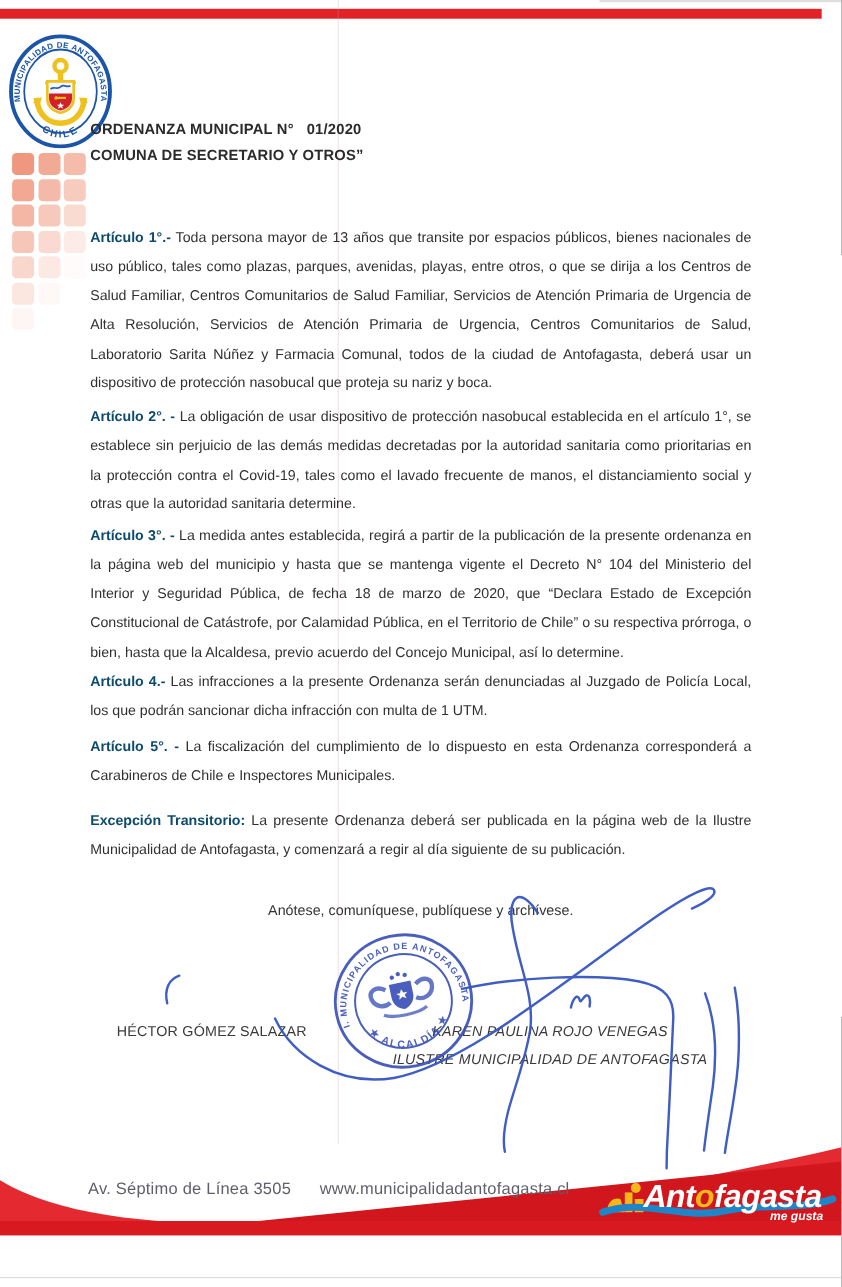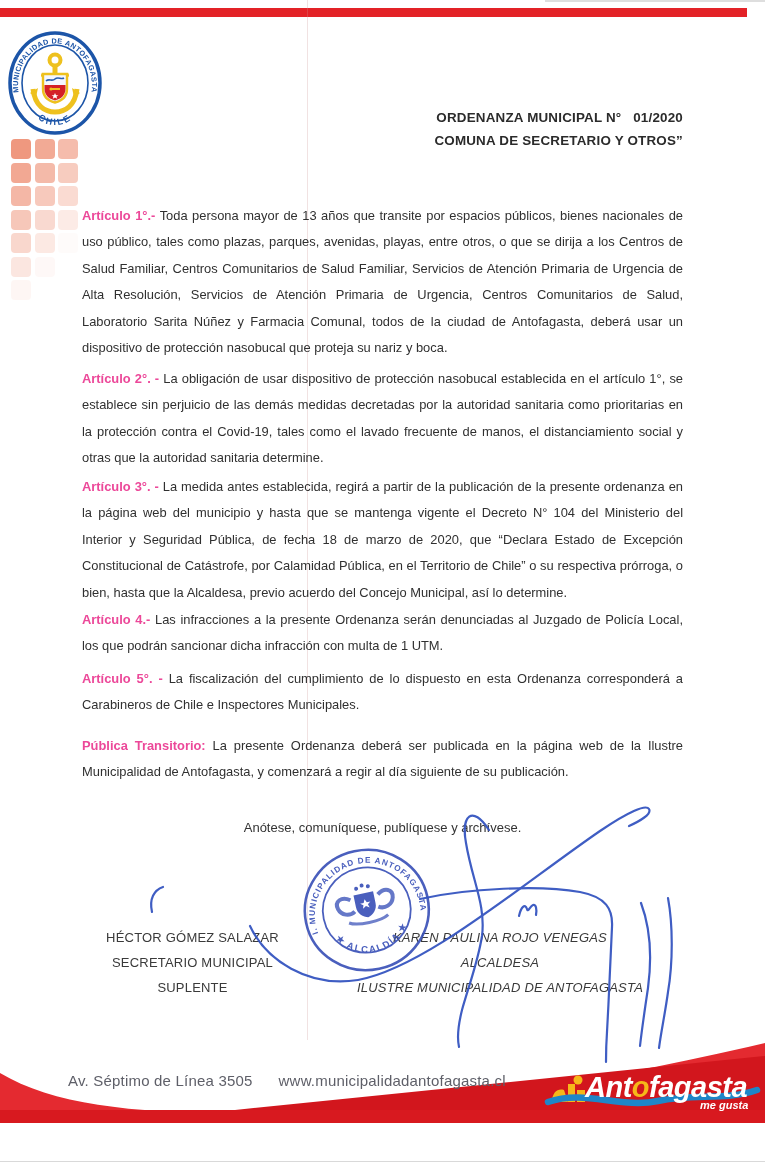--- a/index.html
+++ b/index.html
@@ -9,40 +9,40 @@
     font-family:"Liberation Sans",sans-serif;color:#2e2e2e;
   }
   .top-bar{position:absolute;left:0;top:8px;width:747px;height:9px;background:#e32227;}
   .top-streak{position:absolute;right:0;top:0;width:220px;height:2px;background:#c2c2c2;opacity:.55;}
   .seal{position:absolute;left:8px;top:31px;width:94px;height:104px;}
   .squares{position:absolute;left:11px;top:139px;width:70px;height:165px;}
   .sq{position:absolute;width:20px;height:20px;border-radius:4px;background:#ee8f74;}
   .fold-line{position:absolute;left:307px;top:0;width:1px;height:1040px;background:rgba(205,150,150,.28);}
   .bottom-line{position:absolute;left:0;top:1161px;width:765px;height:1px;background:#d9d9d9;}
 
-  .title-block{position:absolute;left:82px;top:106px;width:601px;text-align:right;
+  .title-block{position:absolute;left:82px;top:106px;width:601px;text-align:left;
     font-weight:bold;font-size:13.4px;line-height:23px;color:#2b2b2b;letter-spacing:.2px;}
   .title-block .num{white-space:pre;}
 
   .art{position:absolute;left:82px;width:601px;margin:0;text-align:justify;
     font-size:12.9px;line-height:26.4px;color:#303030;}
-  .art b{color:#ec4899;}
+  .art b{color:#0c4a6e;}
 
   .closing{position:absolute;left:82px;top:820px;width:601px;text-align:center;
     font-size:13px;color:#333;}
 
   .sig{position:absolute;text-align:center;font-size:13px;line-height:25px;color:#3a3a3a;letter-spacing:.2px;}
   .sig-left{left:85px;top:925px;width:215px;}
   .sig-right{left:350px;top:925px;width:300px;font-style:italic;}
 
   .stamp{position:absolute;left:299px;top:845px;width:136px;height:132px;transform:rotate(-12deg);opacity:.92;}
   .sig-ink{position:absolute;left:0;top:0;width:765px;height:1170px;pointer-events:none;}
 
   .footer-svg{position:absolute;left:0;top:1040px;width:765px;height:130px;}
-  .footer-address{position:absolute;left:68px;top:1072px;font-size:15px;color:#5e5f68;letter-spacing:.2px;}
+  .footer-address{position:absolute;left:80px;top:1072px;font-size:15px;color:#5e5f68;letter-spacing:.2px;}
   .footer-address span{margin-right:26px;}
 </style>
 </head>
 <body>
 
 <div class="page">
 
   <div class="top-streak"></div>
   <div class="top-bar"></div>
 
@@ -104,32 +104,30 @@
     <div class="num">ORDENANZA MUNICIPAL N°   01/2020</div>
     <div>COMUNA DE SECRETARIO Y OTROS”</div>
   </div>
 
   <div>
     <p class="art" style="top:203px"><b>Artículo 1°.-</b> <span>Toda persona mayor de 13 años que transite por espacios públicos, bienes nacionales de uso público, tales como plazas, parques, avenidas, playas, entre otros, o que se dirija a los Centros de Salud Familiar, Centros Comunitarios de Salud Familiar, Servicios de Atención Primaria de Urgencia de Alta Resolución, Servicios de Atención Primaria de Urgencia, Centros Comunitarios de Salud, Laboratorio Sarita Núñez y Farmacia Comunal, todos de la ciudad de Antofagasta, deberá usar un dispositivo de protección nasobucal que proteja su nariz y boca.</span></p>
     <p class="art" style="top:366px"><b>Artículo 2°. -</b> <span>La obligación de usar dispositivo de protección nasobucal establecida en el artículo 1°, se establece sin perjuicio de las demás medidas decretadas por la autoridad sanitaria como prioritarias en la protección contra el Covid-19, tales como el lavado frecuente de manos, el distanciamiento social y otras que la autoridad sanitaria determine.</span></p>
     <p class="art" style="top:474px"><b>Artículo 3°. -</b> <span>La medida antes establecida, regirá a partir de la publicación de la presente ordenanza en la página web del municipio y hasta que se mantenga vigente el Decreto N° 104 del Ministerio del Interior y Seguridad Pública, de fecha 18 de marzo de 2020, que “Declara Estado de Excepción Constitucional de Catástrofe, por Calamidad Pública, en el Territorio de Chile” o su respectiva prórroga, o bien, hasta que la Alcaldesa, previo acuerdo del Concejo Municipal, así lo determine.</span></p>
     <p class="art" style="top:607px"><b>Artículo 4.-</b> <span>Las infracciones a la presente Ordenanza serán denunciadas al Juzgado de Policía Local, los que podrán sancionar dicha infracción con multa de 1 UTM.</span></p>
     <p class="art" style="top:666px"><b>Artículo 5°. -</b> <span>La fiscalización del cumplimiento de lo dispuesto en esta Ordenanza corresponderá a Carabineros de Chile e Inspectores Municipales.</span></p>
-    <p class="art" style="top:733px"><b>Pública Transitorio:</b> <span>La presente Ordenanza deberá ser publicada en la página web de la Ilustre Municipalidad de Antofagasta, y comenzará a regir al día siguiente de su publicación.</span></p>
+    <p class="art" style="top:733px"><b>Excepción Transitorio:</b> <span>La presente Ordenanza deberá ser publicada en la página web de la Ilustre Municipalidad de Antofagasta, y comenzará a regir al día siguiente de su publicación.</span></p>
   </div>
 
   <div class="closing">Anótese, comuníquese, publíquese y archívese.</div>
 
   <div class="sig sig-left">
     <div>HÉCTOR GÓMEZ SALAZAR</div>
-    <div>SECRETARIO MUNICIPAL SUPLENTE</div>
   </div>
   <div class="sig sig-right">
     <div>KAREN PAULINA ROJO VENEGAS</div>
-    <div>ALCALDESA</div>
     <div>ILUSTRE MUNICIPALIDAD DE ANTOFAGASTA</div>
   </div>
 
   <svg class="stamp" viewBox="0 0 136 132">
     <g stroke="#3b52b8" fill="none">
       <ellipse cx="68" cy="65" rx="62" ry="60" stroke-width="2.6"></ellipse>
       <ellipse cx="68" cy="65" rx="44" ry="42.5" stroke-width="1.8"></ellipse>
     </g>
     <defs>
       <path id="stampTop" d="M 16,80 A 53,52 0 1 1 120,80" fill="none"></path>

